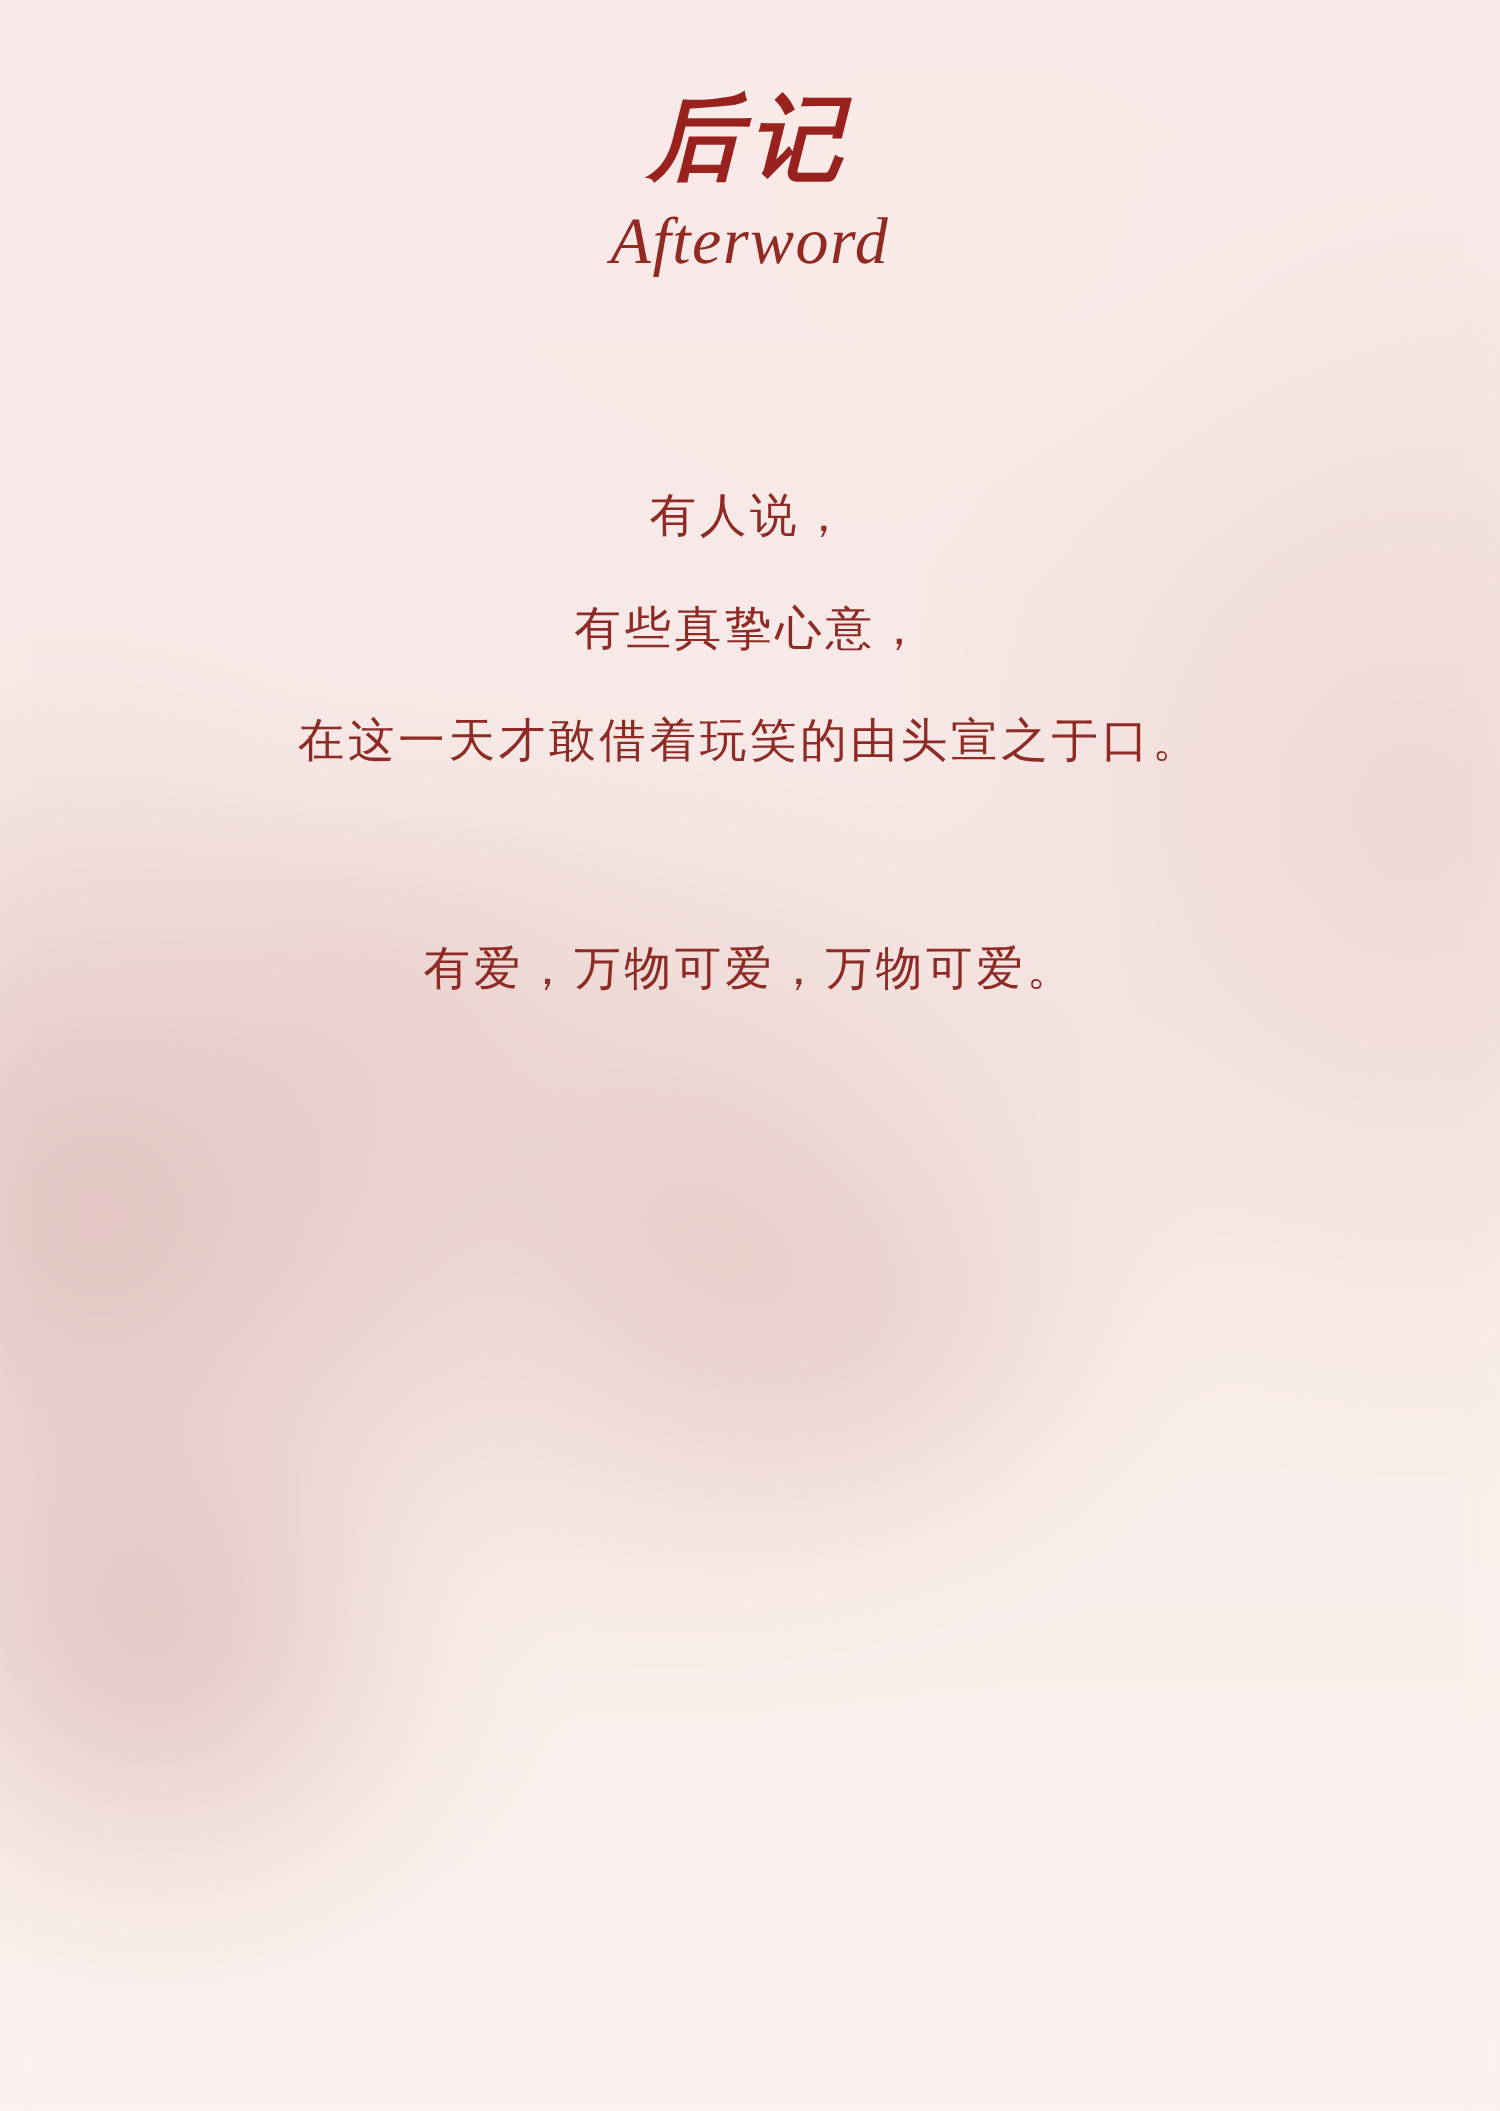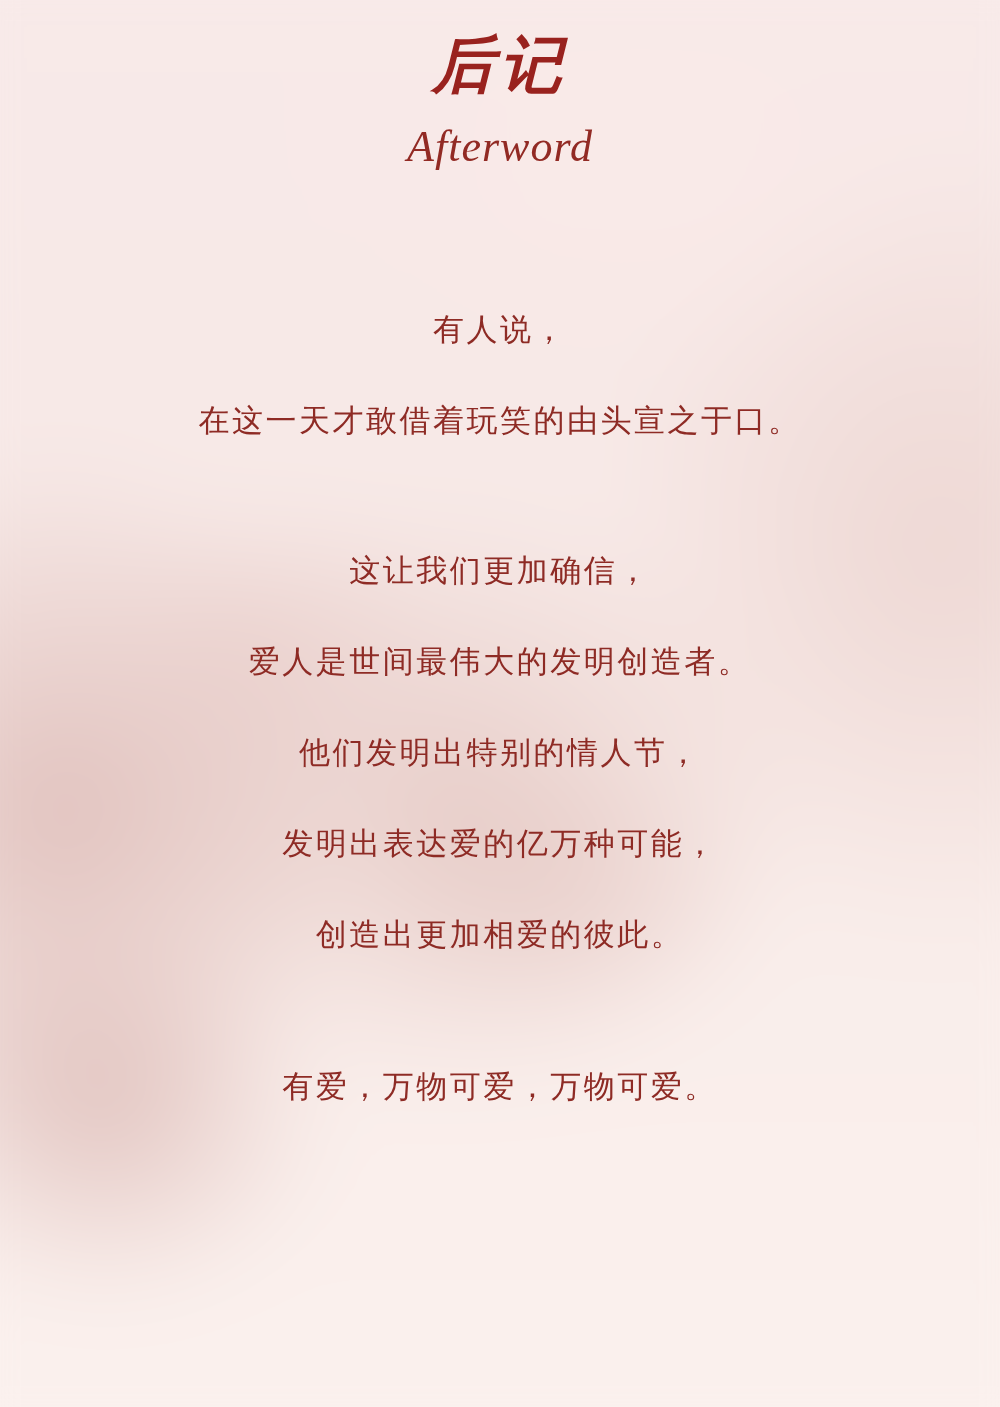--- a/index.html
+++ b/index.html
@@ -31,48 +31,48 @@
   }
 
   .content {
     position: relative;
     z-index: 1;
     text-align: center;
   }
 
   .title {
     margin: 0;
-    padding-top: 30px;
+    padding-top: 58px;
     font-size: 62px;
     line-height: 1.15;
     font-style: italic;
     font-weight: 600;
     letter-spacing: 6px;
     color: #99221e;
   }
 
   .subtitle {
-    margin-top: 20px;
+    margin-top: 6px;
     font-size: 44px;
     line-height: 1.2;
     font-style: italic;
     font-weight: 400;
     letter-spacing: 1px;
     color: #922a24;
   }
 
   .body-text {
     margin-top: 118px;
     color: #8e2b25;
     font-size: 31px;
     letter-spacing: 2.5px;
   }
 
   .body-text p.line {
-    margin: 16px;
+    margin: 0;
     height: 75px;
     line-height: 75px;
     white-space: nowrap;
   }
 
   .para-2 { margin-top: 75px; }
   .para-3 { margin-top: 77px; }
 </style>
 </head>
 <body>
@@ -85,30 +85,24 @@
 
     <header>
       <h1 class="title">后记</h1>
       <div class="subtitle">Afterword</div>
     </header>
 
     <main class="body-text">
 
       <div class="para para-1">
         <p class="line">有人说，</p>
+        <p class="line">有些真挚心意，</p>
         <p class="line">在这一天才敢借着玩笑的由头宣之于口。</p>
       </div>
 
-      <div class="para para-2">
-        <p class="line">这让我们更加确信，</p>
-        <p class="line">爱人是世间最伟大的发明创造者。</p>
-        <p class="line">他们发明出特别的情人节，</p>
-        <p class="line">发明出表达爱的亿万种可能，</p>
-        <p class="line">创造出更加相爱的彼此。</p>
-      </div>
 
       <div class="para para-3">
         <p class="line">有爱，万物可爱，万物可爱。</p>
       </div>
 
     </main>
   </div>
 </div>
 
 </body></html>

